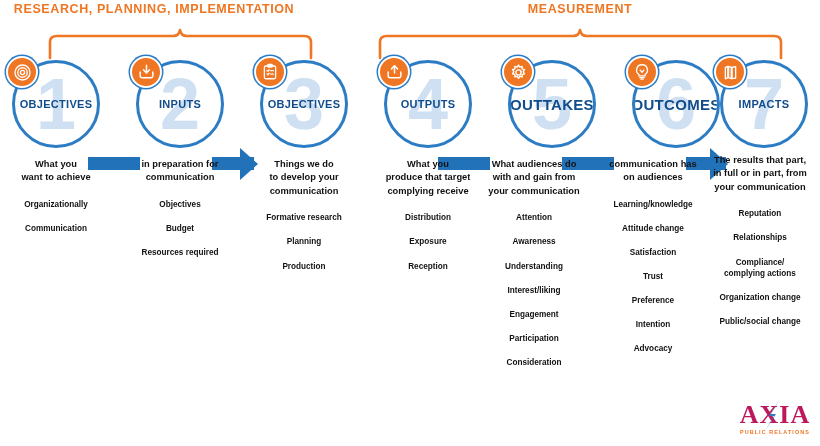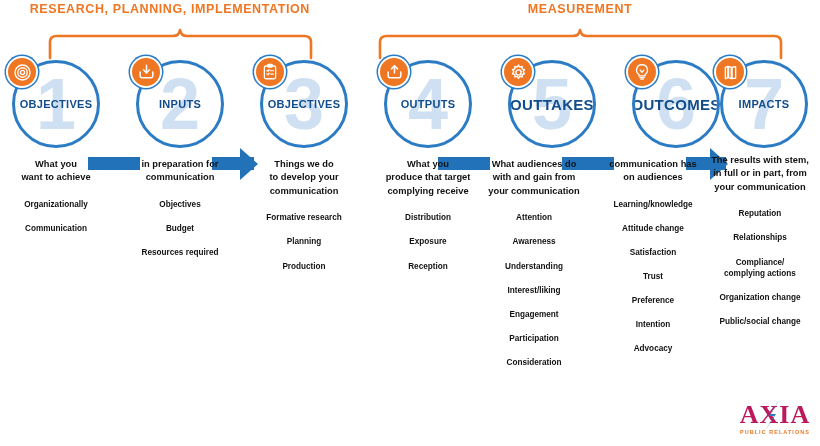--- a/index.html
+++ b/index.html
@@ -20,21 +20,21 @@
   .group-header {
     position: absolute;
     top: 2px;
     font-size: 12.5px;
     font-weight: bold;
     letter-spacing: 0.6px;
     color: #ef7622;
     text-align: center;
     white-space: nowrap;
   }
-  #group-header-0 { left: 10px;  width: 300px; text-align: right; }
+  #group-header-0 { left: 4px;  width: 300px; }
   #group-header-1 { left: 380px; width: 400px; }
 
   
   .bracket {
     position: absolute;
     top: 28px;
     height: 30px;
   }
   #bracket-0 { left: 48px;  width: 265px; }
   #bracket-1 { left: 378px; width: 405px; }
@@ -405,21 +405,21 @@
   <div class="col-item">Attitude change</div>
   <div class="col-item">Satisfaction</div>
   <div class="col-item">Trust</div>
   <div class="col-item">Preference</div>
   <div class="col-item">Intention</div>
   <div class="col-item">Advocacy</div>
 </div>
 
 <div class="col" style="left:696px;width:128px;top:154px">
   <div class="col-desc">
-    <div>The results with stem,</div>
+    <div>The results that part,</div>
     <div>in full or in part, from</div>
     <div>your communication</div>
   </div>
   <div class="col-item">Reputation</div>
   <div class="col-item">Relationships</div>
   <div class="col-item" style="white-space:pre-line">Compliance/
 complying actions</div>
   <div class="col-item">Organization change</div>
   <div class="col-item">Public/social change</div>
 </div>

